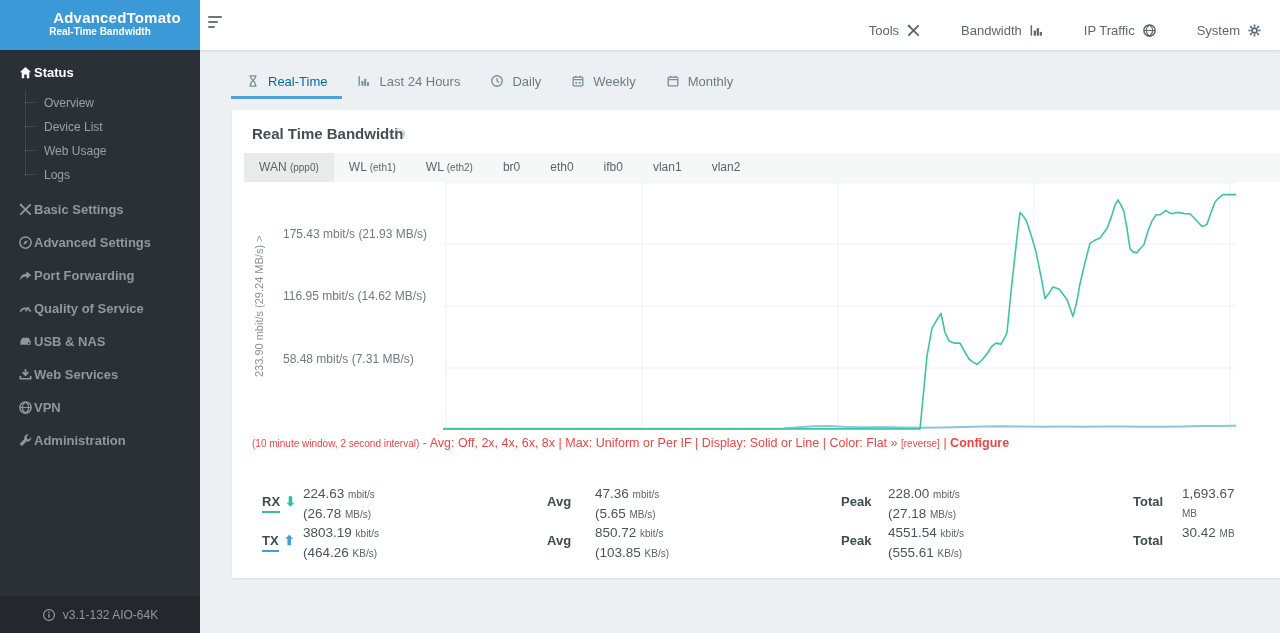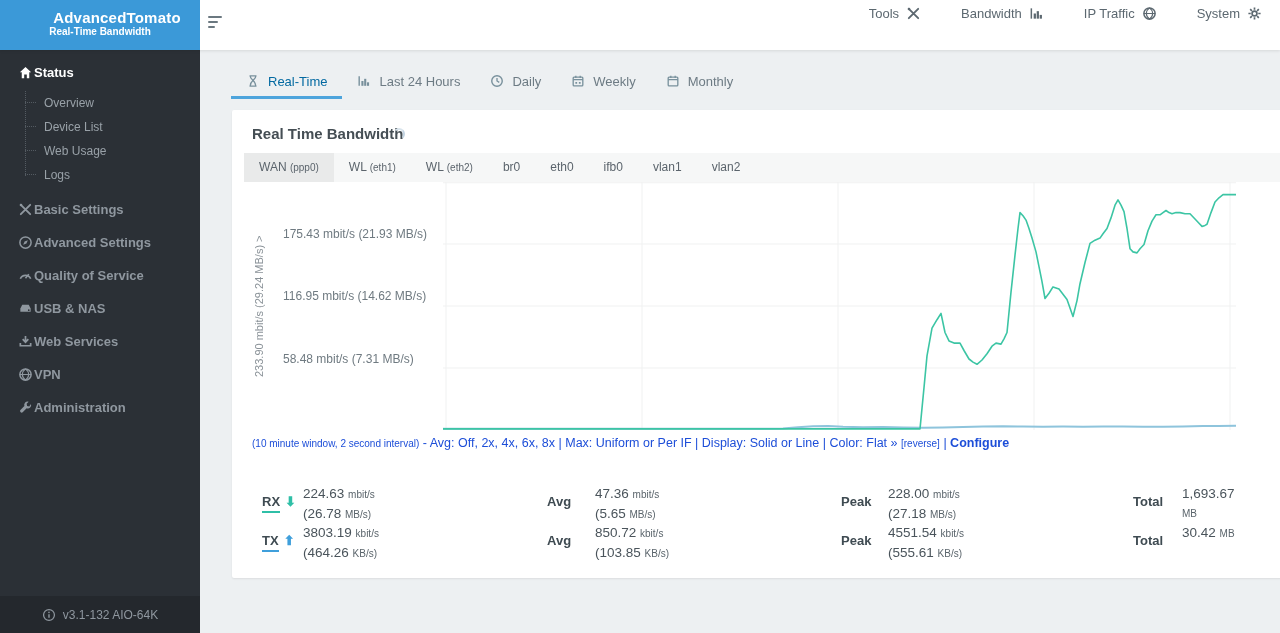--- a/index.html
+++ b/index.html
@@ -8,21 +8,21 @@
   svg { display:block; }
 
   
   .topbar { position:absolute; left:0; top:0; width:1280px; height:50px; background:#ffffff; box-shadow:0 1px 3px rgba(0,0,0,.10); z-index:6; }
   .logo { position:absolute; left:0; top:0; width:200px; height:50px; background:#3b99d8; color:#fff; text-align:center; padding-top:9px; }
   .logo-title { font-size:15px; font-weight:bold; letter-spacing:.2px; line-height:17px;padding-left:34px; }
   .logo-sub { font-size:10px; font-weight:bold; line-height:12px; }
   .menu-btn { position:absolute; left:208px; top:16px; width:20px; height:18px; color:#6b7880; cursor:pointer; }
   .menu-btn span { display:block; height:2px; background:currentColor; margin-bottom:3px; border-radius:1px; }
   .menu-btn .b1{width:14px}.menu-btn .b2{width:10px}.menu-btn .b3{width:7px}
-  .topnav { position:absolute; right:18px; top:0; height:38px; display:flex; align-items:flex-start; gap:40px;margin-top:6px; }
+  .topnav { position:absolute; right:18px; top:0; height:38px; display:flex; align-items:flex-end; gap:40px; }
   .topnav-item { display:flex; align-items:center; gap:7px; font-size:13px; color:#5c6870; cursor:pointer; }
   .topnav-item .icon { color:#5c6870; }
 
   
   .sidebar { position:absolute; left:0; top:50px; bottom:0; width:200px; background:#2b3036; z-index:5; }
   .side-item { display:flex; align-items:center; padding:9px 18px; font-size:13px; font-weight:bold; color:#8f979f; cursor:pointer; }
   .side-item.active { color:#ffffff; }
   .side-item .icon { width:16px; color:currentColor; flex:0 0 16px; }
   .tree { position:relative; margin:2px 0 6px 25px; }
   .tree::before { content:""; position:absolute; left:0; top:0; bottom:11px; border-left:1px dotted #545b62; }
@@ -46,21 +46,21 @@
   .iface-tab.active { background:#e9eaea; }
   .iface-tab .sub { font-size:10px; }
 
   .chart-wrap { position:absolute; left:0; top:72px; width:1016px; height:248px; }
   .y-axis-rot { position:absolute; left:20px; top:0; height:248px; width:14px; display:flex; align-items:center; justify-content:center;
                 writing-mode:vertical-rl; transform:rotate(180deg); font-size:11px; color:#8a9298; white-space:nowrap; }
   .y-label { position:absolute; left:51px; font-size:12px; color:#6f7a81; white-space:nowrap; }
   .yl0{top:45px}.yl1{top:107px}.yl2{top:170px}
   .plot { position:absolute; left:211px; top:0; width:793px; height:248px; }
 
-  .caption { position:absolute; left:20px; top:326px; font-size:12.5px; color:#1d4ed8; white-space:nowrap; }
+  .caption { position:absolute; left:20px; top:326px; font-size:12.5px; color:#ef4444; white-space:nowrap; }
   .caption .tiny { font-size:10px; }
   .caption .cfg { font-weight:bold; cursor:pointer; }
   .caption .ctl { cursor:pointer; }
 
   .srow { position:absolute; left:0; width:1016px; height:40px; }
   .row-rx{top:373px}.row-tx{top:412px}
   .s-label { position:absolute; font-size:13px; font-weight:bold; color:#3f4b52; cursor:pointer; }
   .s-label .lbl { border-bottom:2px solid; padding-bottom:2px; }
   .rx .lbl{border-color:#2fbfa7;} .tx .lbl{border-color:#3f9fdb;}
   .arrow { font-weight:bold; margin-left:5px; }
@@ -155,20 +155,28 @@
     <span>Basic Settings</span>
   </div>
   <div class="side-item">
     <span class="icon">
       <svg width="15" height="15" viewBox="0 0 16 16">
           <circle cx="8" cy="8" r="6" fill="none" stroke="currentColor" stroke-width="1.6"></circle>
           <path d="M10.5 5.5 L9 9 L5.5 10.5 L7 7 Z" fill="currentColor"></path>
         </svg>
     </span>
     <span>Advanced Settings</span>
+  </div>
+  <div class="side-item">
+    <span class="icon">
+      <svg width="15" height="15" viewBox="0 0 16 16">
+          <path d="M9 3.5 L14 7.6 L9 11.5 V9 C5.5 9 3.6 10.4 2 13 C2.4 8.6 5 6.4 9 6.2 Z" fill="currentColor"></path>
+        </svg>
+    </span>
+    <span>Port Forwarding</span>
   </div>
   <div class="side-item">
     <span class="icon">
       <svg width="15" height="15" viewBox="0 0 16 16">
           <path d="M2.5 11.5 A6 6 0 0 1 13.5 11.5" fill="none" stroke="currentColor" stroke-width="1.8"></path>
           <path d="M8 11 L11.5 6.5" stroke="currentColor" stroke-width="1.6"></path>
         </svg>
     </span>
     <span>Quality of Service</span>
   </div>

